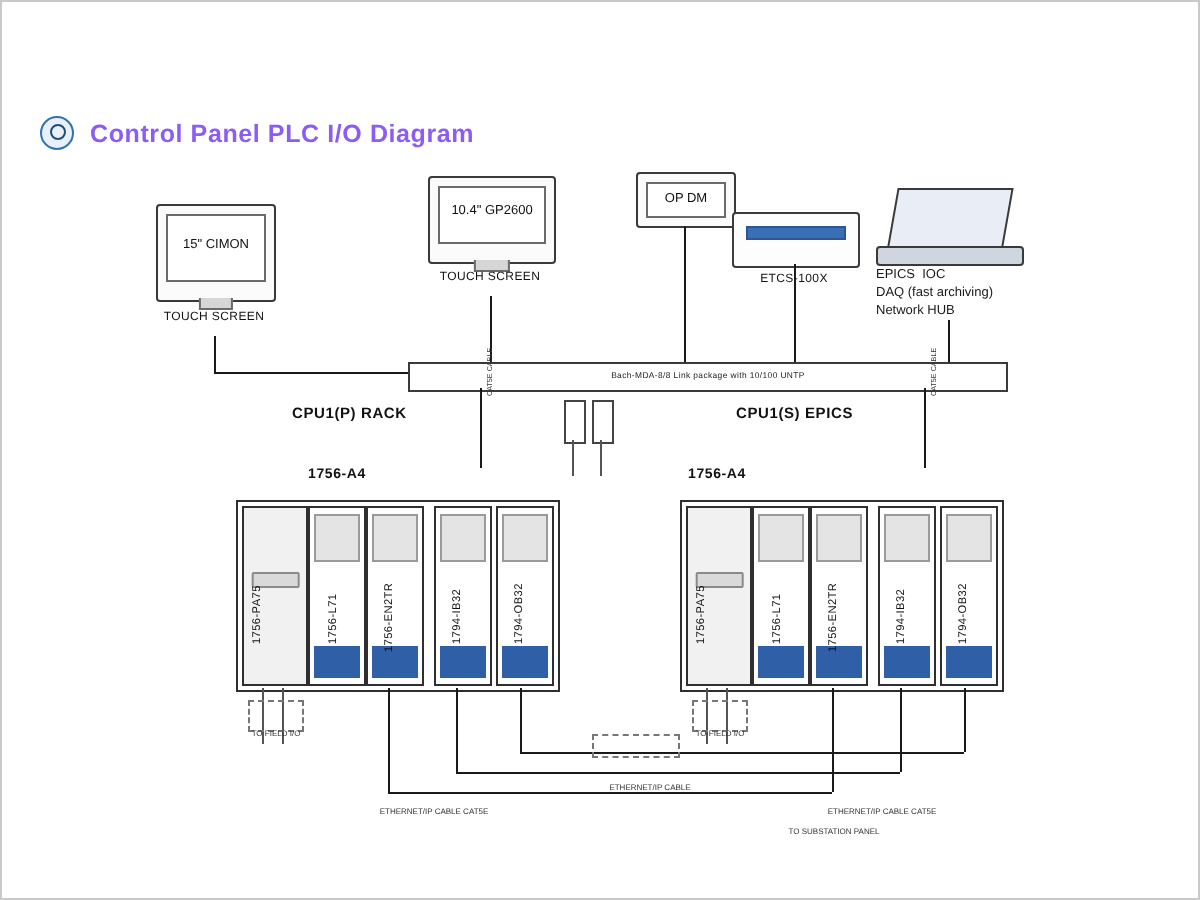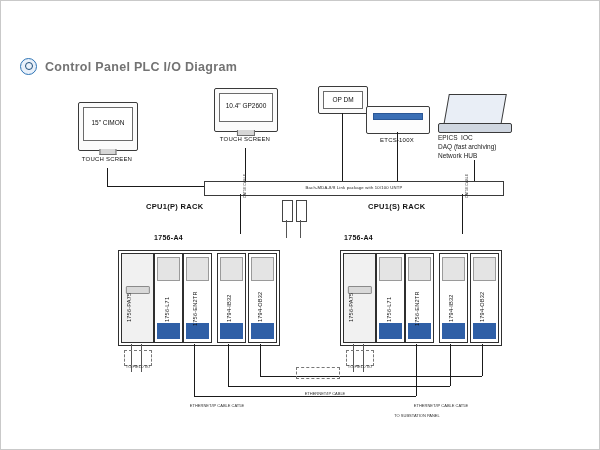--- a/index.html
+++ b/index.html
@@ -73,21 +73,21 @@
     left: 4px;
     top: 3px;
     width: 6px;
     height: 6px;
     border: 1.5px solid #1f4e79;
     border-radius: 50%;
   }
   .subtitle-text {
     font-size: 12.5px;
     font-weight: bold;
-    color: #737373;
+    color: #8b5cf6;
     letter-spacing: 0.3px;
   }
   
   .diagram {
     position: absolute;
     left: 14px;
     top: 82px;
     width: 572px;
     height: 356px;
   }
@@ -369,21 +369,21 @@
       <div class="face"></div>
       <div class="blue-tab"></div>
     </div>
 
     <div class="vtext" style="left:112px; top:240px;">1756-PA75</div>
     <div class="vtext" style="left:150px; top:240px;">1756-L71</div>
     <div class="vtext" style="left:178px; top:244px;">1756-EN2TR</div>
     <div class="vtext" style="left:212px; top:240px;">1794-IB32</div>
     <div class="vtext" style="left:243px; top:240px;">1794-OB32</div>
 
-    <div class="rack-title" style="left:354px; top:120px;">CPU1(S) RACK</div>
+    <div class="rack-title" style="left:354px; top:120px;">CPU1(S) EPICS</div>
     <div class="rack-model" style="left:330px; top:152px;">1756-A4</div>
 
     <div class="rack-outer" style="left:326px; top:168px; width:160px; height:94px;"></div>
     <div class="rack-psu" style="left:329px; top:171px; width:31px; height:88px;">
       <div class="ab"></div>
     </div>
     <div class="module" style="left:362px; top:171px; width:27px; height:88px;">
       <div class="face"></div>
       <div class="blue-tab"></div>
     </div>

